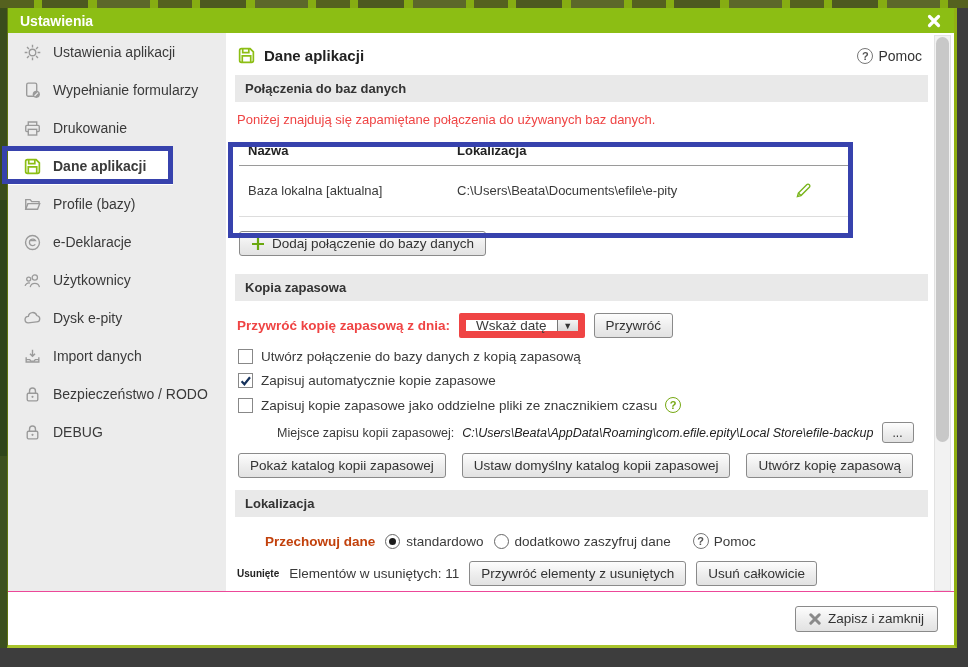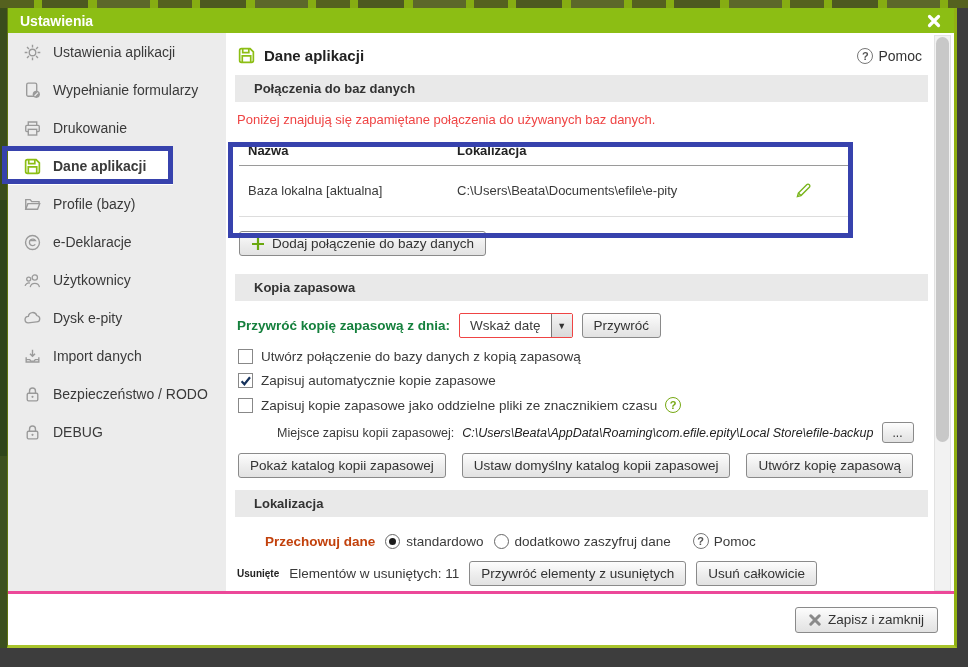--- a/index.html
+++ b/index.html
@@ -82,21 +82,21 @@
   }
   .qmark {
     width: 16px; height: 16px; border-radius: 50%; border: 1px solid #777;
     color: #555; font-size: 11px; font-weight: bold; display: inline-flex;
     align-items: center; justify-content: center; flex: 0 0 auto;
   }
   .qmark.green { border-color: #76a812; color: #76a812; }
 
   .section-bar {
     background: #e9e9e9; font-size: 13px; font-weight: bold; color: #333;
-    padding: 6px 19px; margin-top: 8px;
+    padding: 6px 10px; margin-top: 8px;
   }
   .desc { font-size: 13px; margin: 10px 0 8px 2px; color: #ef4444; }
 
   
   .db-table { margin: 10px 0 6px 4px; width: 612px; font-size: 13px; }
   .db-head { display: flex; border-bottom: 1px solid #9a9a9a; padding: 6px 0 7px 0; font-weight: bold; color: #222; }
   .db-row  { display: flex; align-items: center; padding: 14px 0 16px 0; border-bottom: 1px solid #ddd; }
   .col-name { width: 218px; padding-left: 9px; }
   .col-loc  { width: 268px; }
   .col-act  { flex: 1; display: flex; justify-content: center; }
@@ -107,23 +107,23 @@
     display: inline-flex; align-items: center; gap: 7px;
     background: linear-gradient(180deg, #fdfdfd, #ededed 55%, #e2e2e2);
     border: 1px solid #8a8a8a; border-radius: 3px;
     font-size: 13.5px; color: #333; padding: 3px 11px; height: 25px;
     cursor: pointer; font-family: inherit; white-space: nowrap;
   }
   .add-btn { margin: 8px 0 10px 4px; }
 
   
   .restore-row { display: flex; align-items: center; gap: 9px; margin: 12px 0 11px 2px; }
-  .restore-label { font-size: 13.5px; font-weight: bold; color: #15803d; }
+  .restore-label { font-size: 13.5px; font-weight: bold; color: #ef4444; }
   .dropdown {
-    display: inline-flex; align-items: stretch; border: 1px solid #ef4444;
+    display: inline-flex; align-items: stretch; border: 7px solid #ef4444;
     border-radius: 2px; height: 25px; background: #fff; cursor: pointer;
   }
   .dropdown .dd-label { padding: 3px 10px; font-size: 13.5px; display: flex; align-items: center; min-width: 84px; }
   .dropdown .dd-arrow {
     width: 21px; border-left: 1px solid #777; display: flex; align-items: center;
     justify-content: center; background: linear-gradient(180deg, #f4f4f4, #d9d9d9);
     font-size: 9px; color: #333;
   }
   .cb-row { display: flex; align-items: center; gap: 8px; margin: 0 0 9px 3px; font-size: 13.5px; }
   .checkbox {
@@ -148,21 +148,21 @@
     flex: 0 0 auto;
   }
   .radio .dot { width: 7px; height: 7px; border-radius: 50%; background: #1c1c1c; display: none; }
   .radio.on .dot { display: block; }
   .help-inline { display: flex; align-items: center; gap: 5px; margin-left: 12px; cursor: pointer; }
   .deleted-row { display: flex; align-items: center; gap: 10px; margin: 2px 0 0 2px; font-size: 13.5px; }
   .deleted-title { font-weight: bold; font-size: 10px; color: #222; }
 
   
   .footer {
-    flex: 0 0 auto; height: 54px; border-top: 3px solid #ec4899;
+    flex: 0 0 auto; height: 54px; border-top: 1px solid #ec4899;
     display: flex; align-items: center; justify-content: flex-end;
     padding-right: 16px; background: #fff;
   }
 
   
   .annot { position: absolute; border: 5px solid #3742ad; pointer-events: none; z-index: 50; }
   .annot-1 { left: 2px;  top: 146px; width: 171px; height: 38px; }
   .annot-2 { left: 228px; top: 142px; width: 625px; height: 96px; }
 
   .ic svg { width: 100%; height: 100%; }

